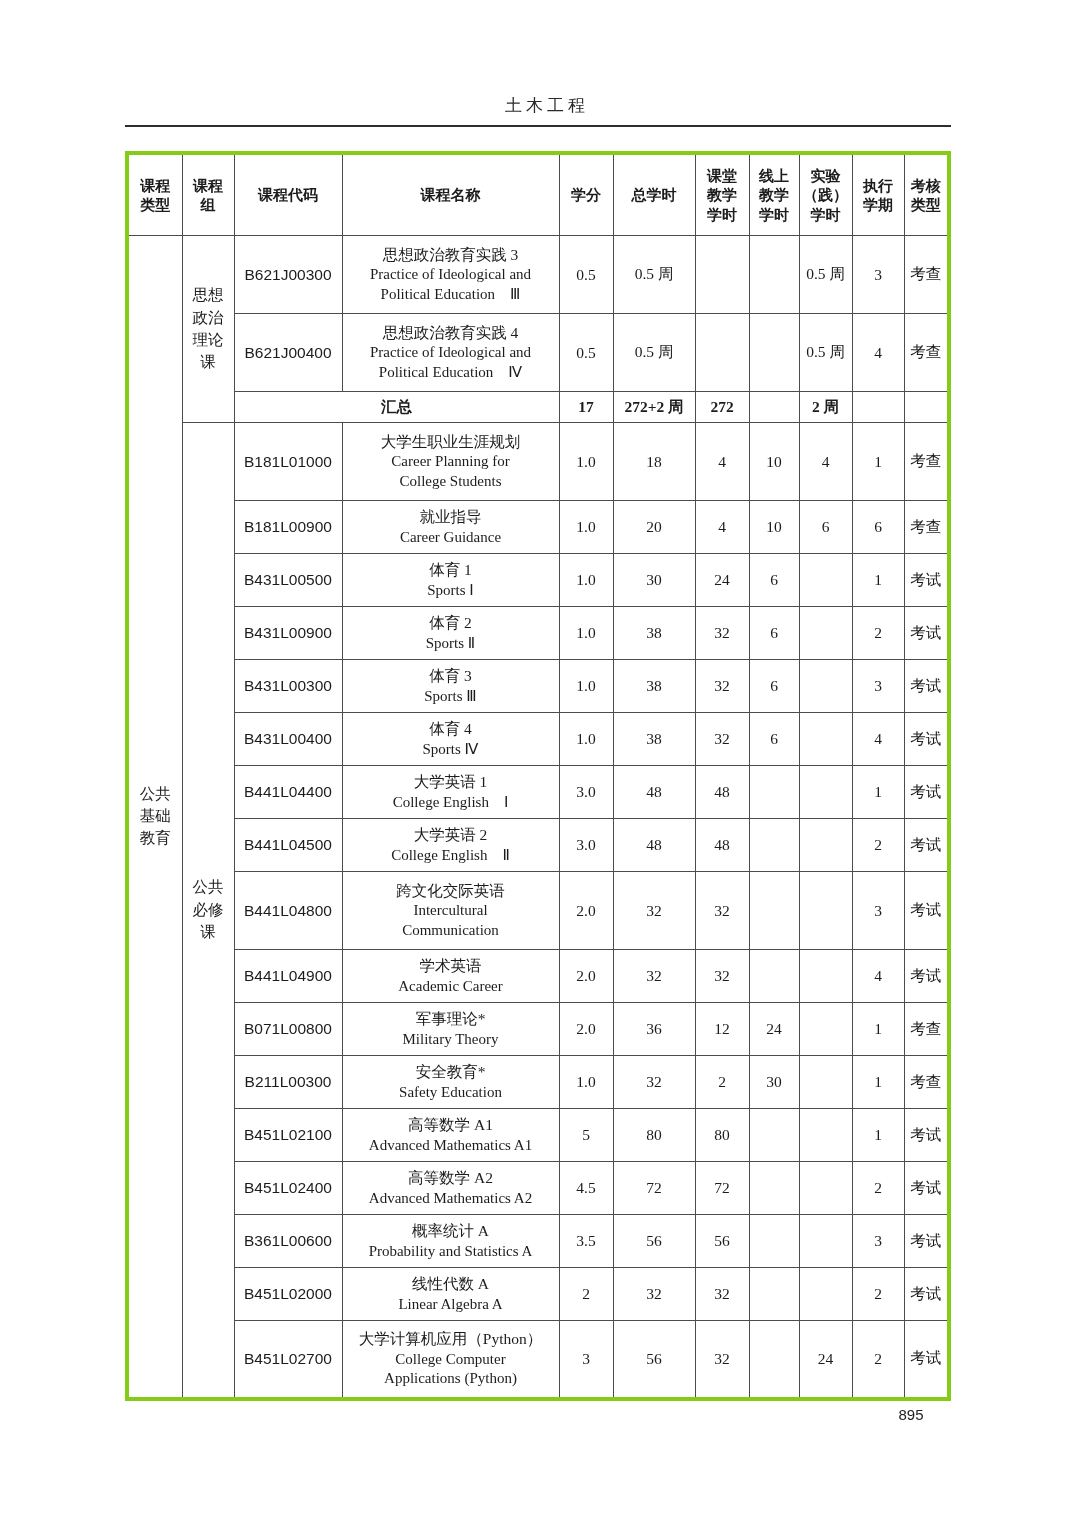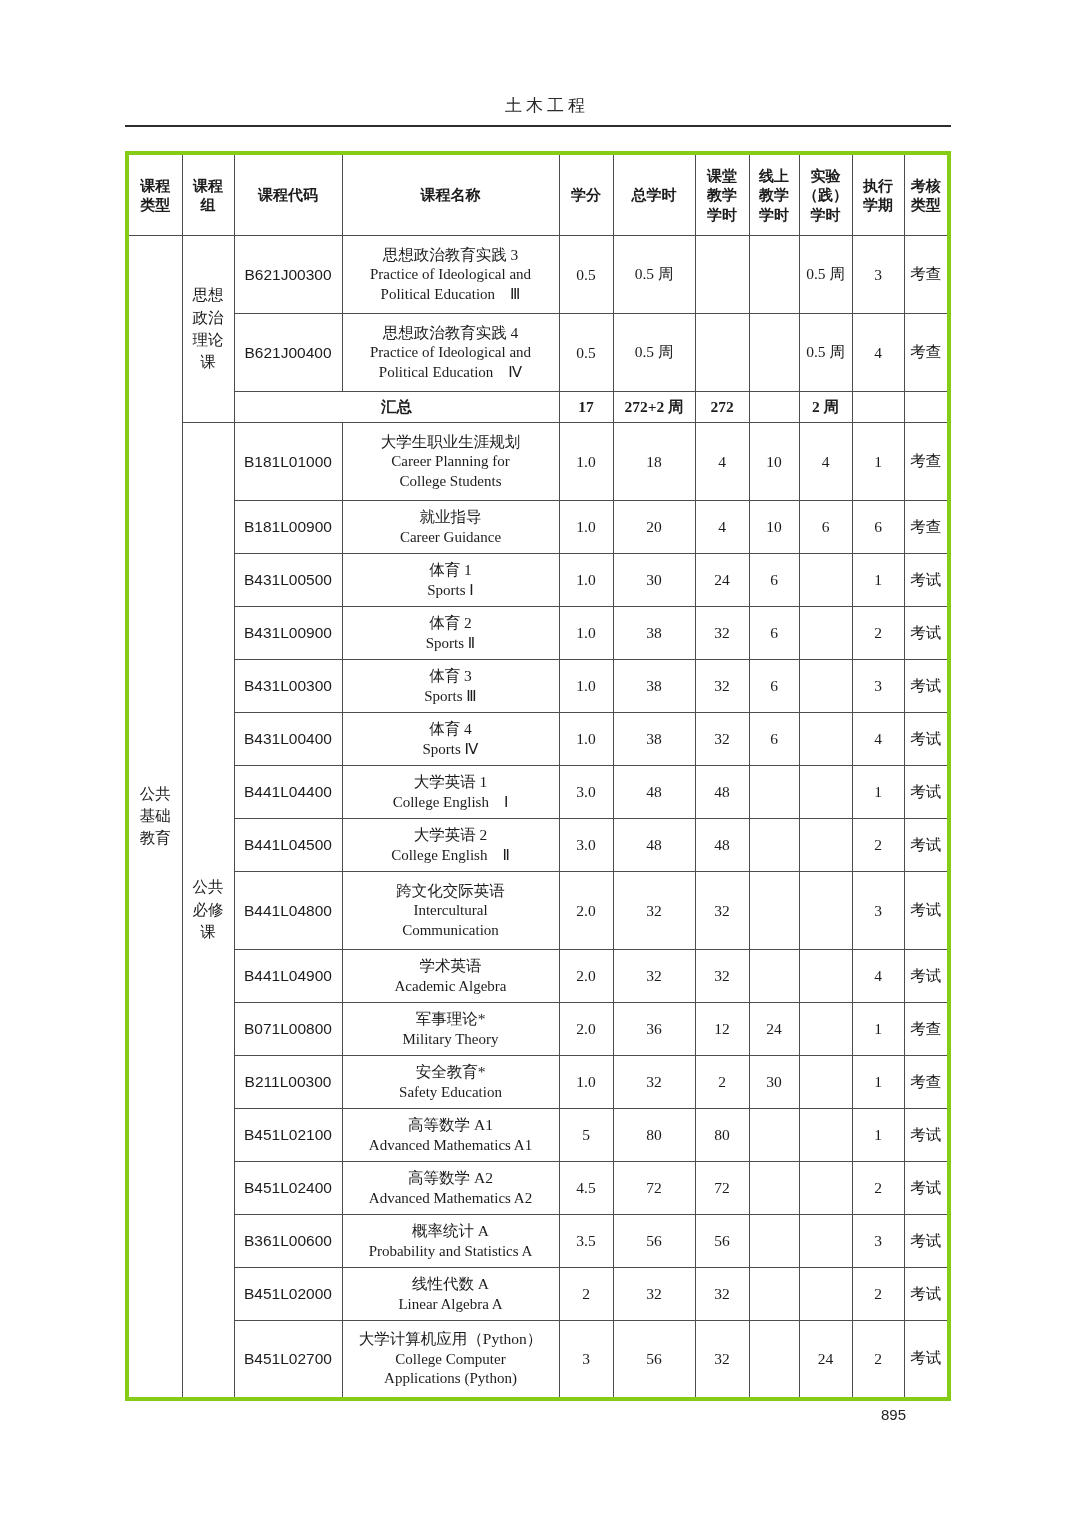--- a/index.html
+++ b/index.html
@@ -71,21 +71,21 @@
     line-height: 1.3;
     white-space: pre-line;
   }
   .cell-num { font-size: 15.5px; }
   tr.r-sum td { font-weight: bold; font-size: 15.5px; }
   .page-num {
     position: absolute;
     top: 1406px;
     left: 881px;
     width: 60px;
-    text-align: left;
+    text-align: center;
     font-family: "Liberation Sans", "DejaVu Sans", sans-serif;
     font-size: 15px;
     color: #222;
   }
 </style>
 </head>
 <body>
 
 <div class="doc-title">土木工程</div>
 <div class="title-rule"></div>
@@ -305,21 +305,21 @@
         <td class="cell-num">32</td>
         <td class="cell-num"></td>
         <td class="cell-num"></td>
         <td class="cell-num">3</td>
         <td class="cell-zh">考试</td>
       </tr>
       <tr class="r-std">
         <td class="cell-code">B441L04900</td>
         <td>
           <div class="cell-zh">学术英语</div>
-          <div class="cell-en">Academic Algebra</div>
+          <div class="cell-en">Academic Career</div>
         </td>
         <td class="cell-num">2.0</td>
         <td class="cell-num">32</td>
         <td class="cell-num">32</td>
         <td class="cell-num"></td>
         <td class="cell-num"></td>
         <td class="cell-num">4</td>
         <td class="cell-zh">考试</td>
       </tr>
       <tr class="r-std">

